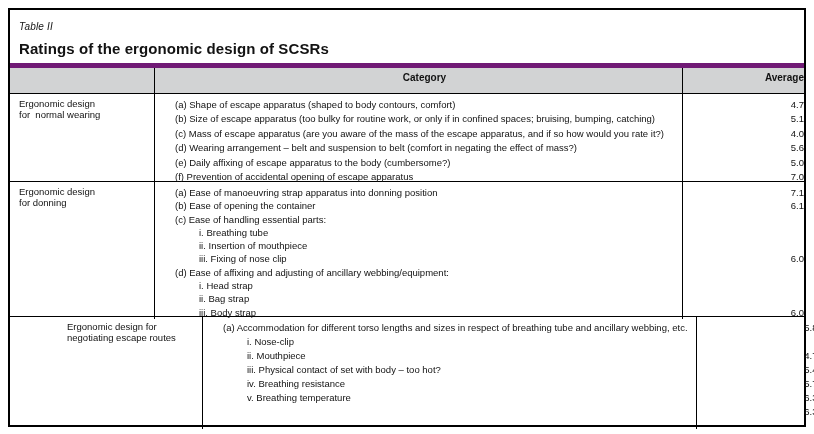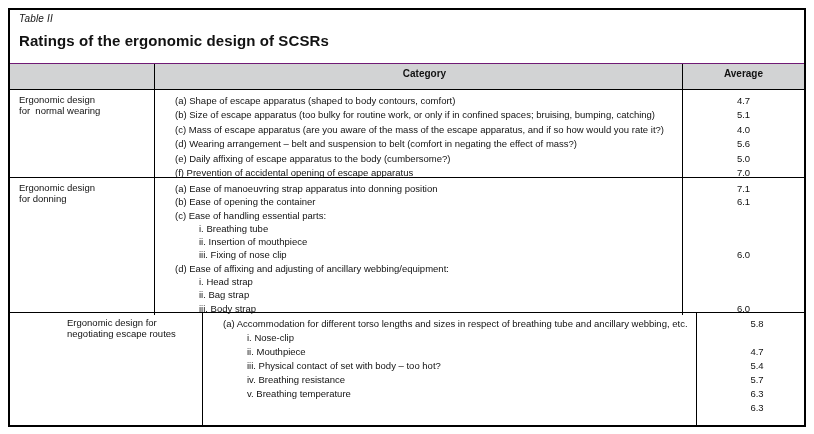--- a/index.html
+++ b/index.html
@@ -5,36 +5,36 @@
   html,body{margin:0;padding:0;}
   body{
     width:814px;height:434px;background:#ffffff;
     font-family:"Liberation Sans","DejaVu Sans",sans-serif;
     color:#121212;position:relative;overflow:hidden;
   }
   .table-frame{
     position:absolute;left:8px;top:8px;width:798px;height:419px;
     border:2px solid #000;box-sizing:border-box;background:#fff;
   }
-  .caption{height:53px;box-sizing:border-box;padding:3px 10px 0 9px;}
+  .caption{height:53px;box-sizing:border-box;padding:11px 10px 0 9px;}
   .caption-num{font-style:italic;font-size:10px;line-height:12px;margin-bottom:7px;letter-spacing:.2px;}
   .caption-title{font-weight:bold;font-size:15px;line-height:17px;letter-spacing:.1px;}
   .grid{display:grid;grid-template-columns:144px 1fr 122px;}
   .header-row{
-    height:25px;border-top:1px solid #701a75;border-bottom:1px solid #000;
+    height:25px;border-top:5px solid #701a75;border-bottom:1px solid #000;
     background:#d2d3d4;align-items:center;font-weight:bold;font-size:10px;
   }
   .cell{box-sizing:border-box;}
   .cat-cell,.avg-cell{border-left:1px solid #000;height:100%;}
   .header-cell{text-align:center;}
   .section-row{border-bottom:1px solid #000;font-size:9.5px;box-sizing:border-box;}
   .section-row:last-child{border-bottom:none;margin-left:48px;}
   .label-cell{padding:4px 4px 0 9px;line-height:11px;white-space:pre-wrap;}
   .cat-cell{padding:4px 8px 0 20px;}
-  .avg-cell{padding-top:4px;text-align:center;}
+  .avg-cell{padding-top:4px;text-align:right;}
   .cat-line{white-space:nowrap;}
   .cat-line.indent{padding-left:24px;}
   .section-row:nth-child(1){height:88px;}
   .section-row:nth-child(1) .cat-line,.section-row:nth-child(1) .avg-line{line-height:14.4px;}
   .section-row:nth-child(2){height:135px;}
   .section-row:nth-child(2) .cat-line,.section-row:nth-child(2) .avg-line{line-height:13.3px;}
   .section-row:nth-child(3){height:112px;}
   .section-row:nth-child(3) .cat-line,.section-row:nth-child(3) .avg-line{line-height:14px;}
 </style>
 </head>

